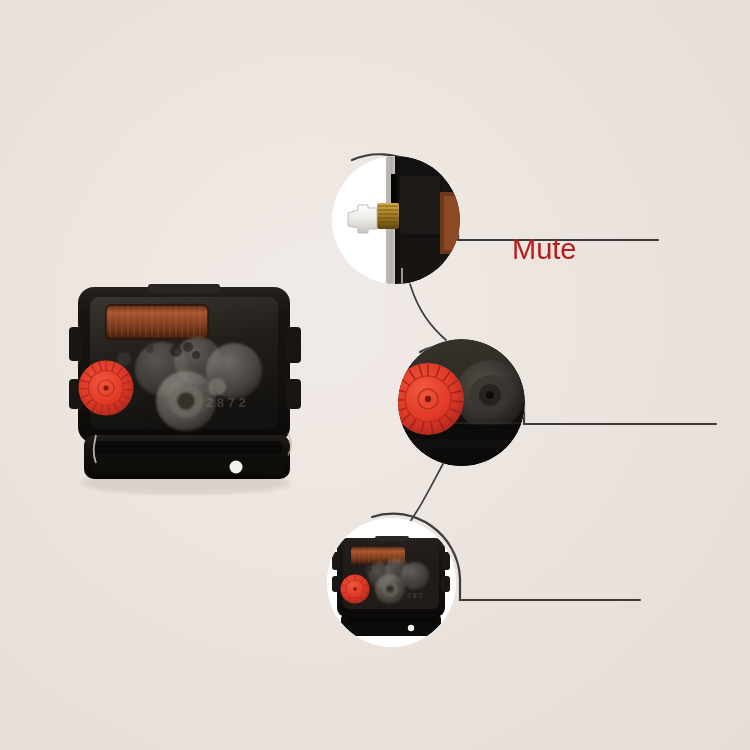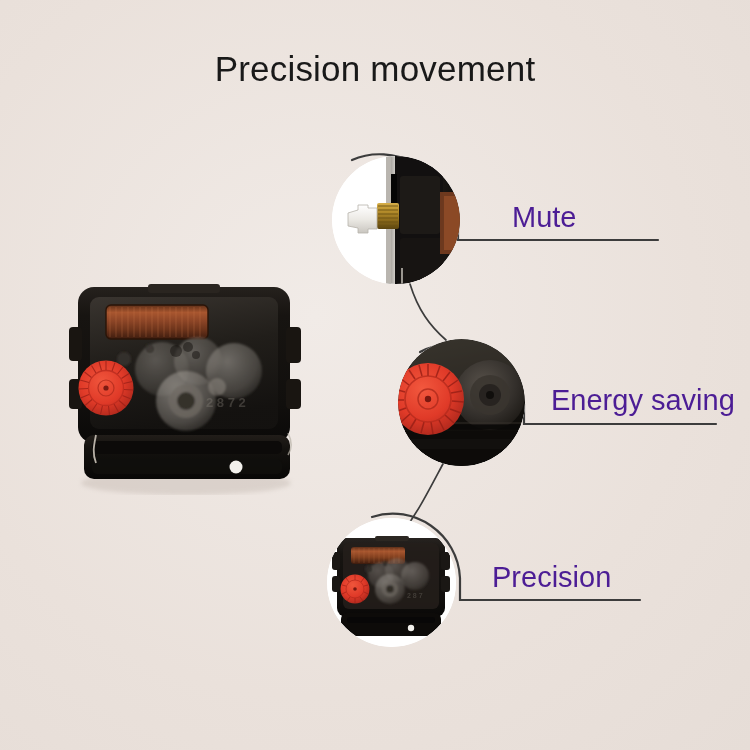--- a/index.html
+++ b/index.html
@@ -45,23 +45,24 @@
     inset: 0;
     width: 750px;
     height: 750px;
   }
 
   
   .callout-label {
     position: absolute;
     font-size: 29px;
     line-height: 34px;
-    color: #4c1d95;
+    color: #b91c1c;
     white-space: nowrap;
     font-weight: 400;
+    margin-top: 32px;
   }
   .label-mute          { left: 512px; top: 200px; }
   .label-energy-saving { left: 551px; top: 383px; }
   .label-precision     { left: 492px; top: 560px; }
 
   
   .movement {
     position: absolute;
   }
   .mv-svg { display: block; }
@@ -86,21 +87,20 @@
   #detail-energy    { left: 398px; top: 339px; width: 127px; height: 127px; }
   #detail-precision { left: 327px; top: 518px; width: 129px; height: 129px; }
 </style>
 </head>
 <body>
 
 <div id="poster">
 
   <div id="poster-bg-gradient"></div>
 
-  <div class="title">Precision movement</div>
 
   <div class="movement" id="hero-product">
     <svg class="mv-svg" viewBox="0 0 238 212" width="238" height="212" aria-hidden="true">
       <defs>
         <linearGradient id="bodyG" x1="0" y1="0" x2="0" y2="1">
           <stop offset="0" stop-color="#25211d"></stop>
           <stop offset="0.18" stop-color="#171411"></stop>
           <stop offset="0.75" stop-color="#110f0d"></stop>
           <stop offset="1" stop-color="#0a0908"></stop>
         </linearGradient>
@@ -463,17 +463,15 @@
 
         <rect x="14" y="95" width="100" height="23" rx="6" fill="#0d0b09"></rect>
         <rect x="20" y="99" width="88" height="6" rx="3" fill="#080707"></rect>
         <circle cx="84" cy="110" r="3.2" fill="#f2f0ec"></circle>
       </g>
     </svg>
   </div>
 
   <div class="callout-label label-mute">Mute</div>
 
-  <div class="callout-label label-energy-saving">Energy saving</div>
-
-  <div class="callout-label label-precision">Precision</div>
+
 
 </div>
 
 </body></html>

